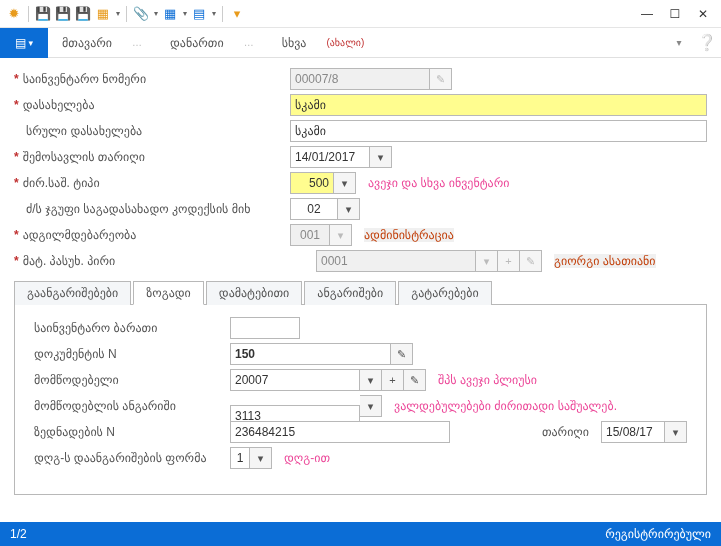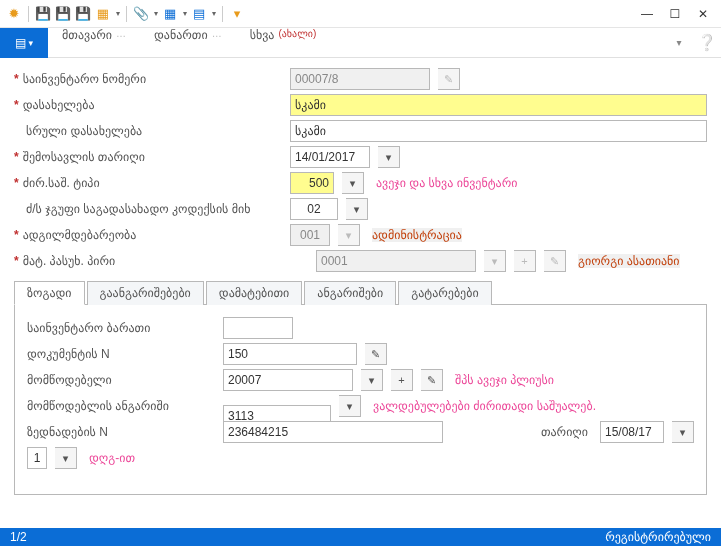--- a/index.html
+++ b/index.html
@@ -54,21 +54,22 @@
     display:flex;
     align-items:center;
     justify-content:center;
     gap:2px;
     cursor:pointer;
   }
   .menu-item {
     padding: 0 14px;
     height:30px;
     display:flex;
-    gap:4px;
+    align-items:center;
+    gap:20px;
     cursor:pointer;
     color:#555;
   }
   .menu-item .sub { color:#bbb; font-size:10px; }
   .menu-item.new .sub { color:#c03030;}
   .menubar .spacer { flex:1; }
   .menubar .help { width:28px; display:flex;align-items:center;justify-content:center; }
   
   .form-area {
     flex:1;
@@ -82,21 +83,21 @@
     gap:6px;
   }
   .label {
     width: 270px;
     color:#555;
     display:flex;
     align-items:center;
     gap:4px;
   }
   .label .req { color:#c03030; font-weight:bold;}
-  .ctrl-group { display:flex; align-items:center; gap:8px;}
+  .ctrl-group { display:flex; align-items:center; gap:0;}
   input[type="text"], .select-like {
     height:22px;
     border:1px solid #b8b8b8;
     padding:0 4px;
     font-family:inherit;
     font-size:12px;
     background:#fff;
     color:#333;
   }
   input[disabled], .disabled { background:#f0f0f0; color:#888;}
@@ -131,27 +132,27 @@
     position:relative;
     top:1px;
   }
   .tab.active {
     background:#fff;
     border-bottom:1px solid #fff;
   }
   .tab-panel {
     border:1px solid #b8b8b8;
     border-top:none;
-    padding:10px 12px;
+    padding:10px 19px;
     min-height:190px;
   }
   .tab-panel .label { width:190px; }
   
   .statusbar {
-    height:18px;
+    height:24px;
     background:#0b6dd6;
     color:#fff;
     display:flex;
     align-items:center;
     padding:0 10px;
     justify-content:space-between;
     font-size:12px;
   }
 </style>
 </head>
@@ -285,74 +286,75 @@
     <div class="ctrl-group">
       <input type="text" disabled="" style="width: 160px; margin-left: 26px;" value="0001">
       <span class="btn-small disabled">▾</span>
       <span class="btn-small disabled">+</span>
       <span class="btn-small disabled">✎</span>
     </div>
     <span class="side-text disabled">გიორგი ასათიანი</span>
   </div>
 
   <div class="tabs">
+    <div class="tab">გაანგარიშებები</div>
     <div class="tab active">ზოგადი</div>
-    <div class="tab">გაანგარიშებები</div>
     <div class="tab">დამატებითი</div>
     <div class="tab">ანგარიშები</div>
     <div class="tab">გატარებები</div>
   </div>
 
   <div class="tab-panel">
 
     <div class="row">
       <div class="label">საინვენტარო ბარათი</div>
       <input type="text" style="width: 70px;" value="">
     </div>
 
     <div class="row">
       <div class="label">დოკუმენტის N</div>
       <div class="ctrl-group">
-        <input type="text" style="width: 134px;" value="150">
+        <input type="text" style="width: 161px; font-weight: bold;" value="150">
         <span class="btn-small">✎</span>
       </div>
     </div>
 
     <div class="row">
       <div class="label">მომწოდებელი</div>
       <div class="ctrl-group">
         <input type="text" style="width: 130px;" value="20007">
         <span class="btn-small">▾</span>
         <span class="btn-small">+</span>
         <span class="btn-small">✎</span>
       </div>
       <span class="side-text">შპს ავეჯი პლიუსი</span>
     </div>
 
     <div class="row">
       <div class="label">მომწოდებლის ანგარიში</div>
       <div class="ctrl-group">
-        <input type="text" style="width: 108px; margin-top: 20px;" value="3113">
+        <input type="text" style="width: 130px; margin-top: 20px;" value="3113">
         <span class="btn-small">▾</span>
       </div>
       <span class="side-text">ვალდებულებები ძირითადი საშუალებ.</span>
     </div>
 
     <div class="row">
       <div class="label">ზედნადების N</div>
       <input type="text" style="width: 220px;" value="236484215">
       <span class="spacer" style="flex:1"></span>
       <span style="color:#555;margin-right:6px;">თარიღი</span>
       <div class="ctrl-group">
         <input type="text" style="width: 64px;" value="15/08/17">
         <span class="btn-small">▾</span>
       </div>
     </div>
 
     <div class="row">
+      <div class="label">დღგ-ს დაანგარიშების ფორმა</div>
       <div class="ctrl-group">
         <input type="text" style="width: 20px; text-align: center;" value="1">
         <span class="btn-small">▾</span>
       </div>
       <span class="side-text">დღგ-ით</span>
     </div>
 
   </div>
 </div>
 

